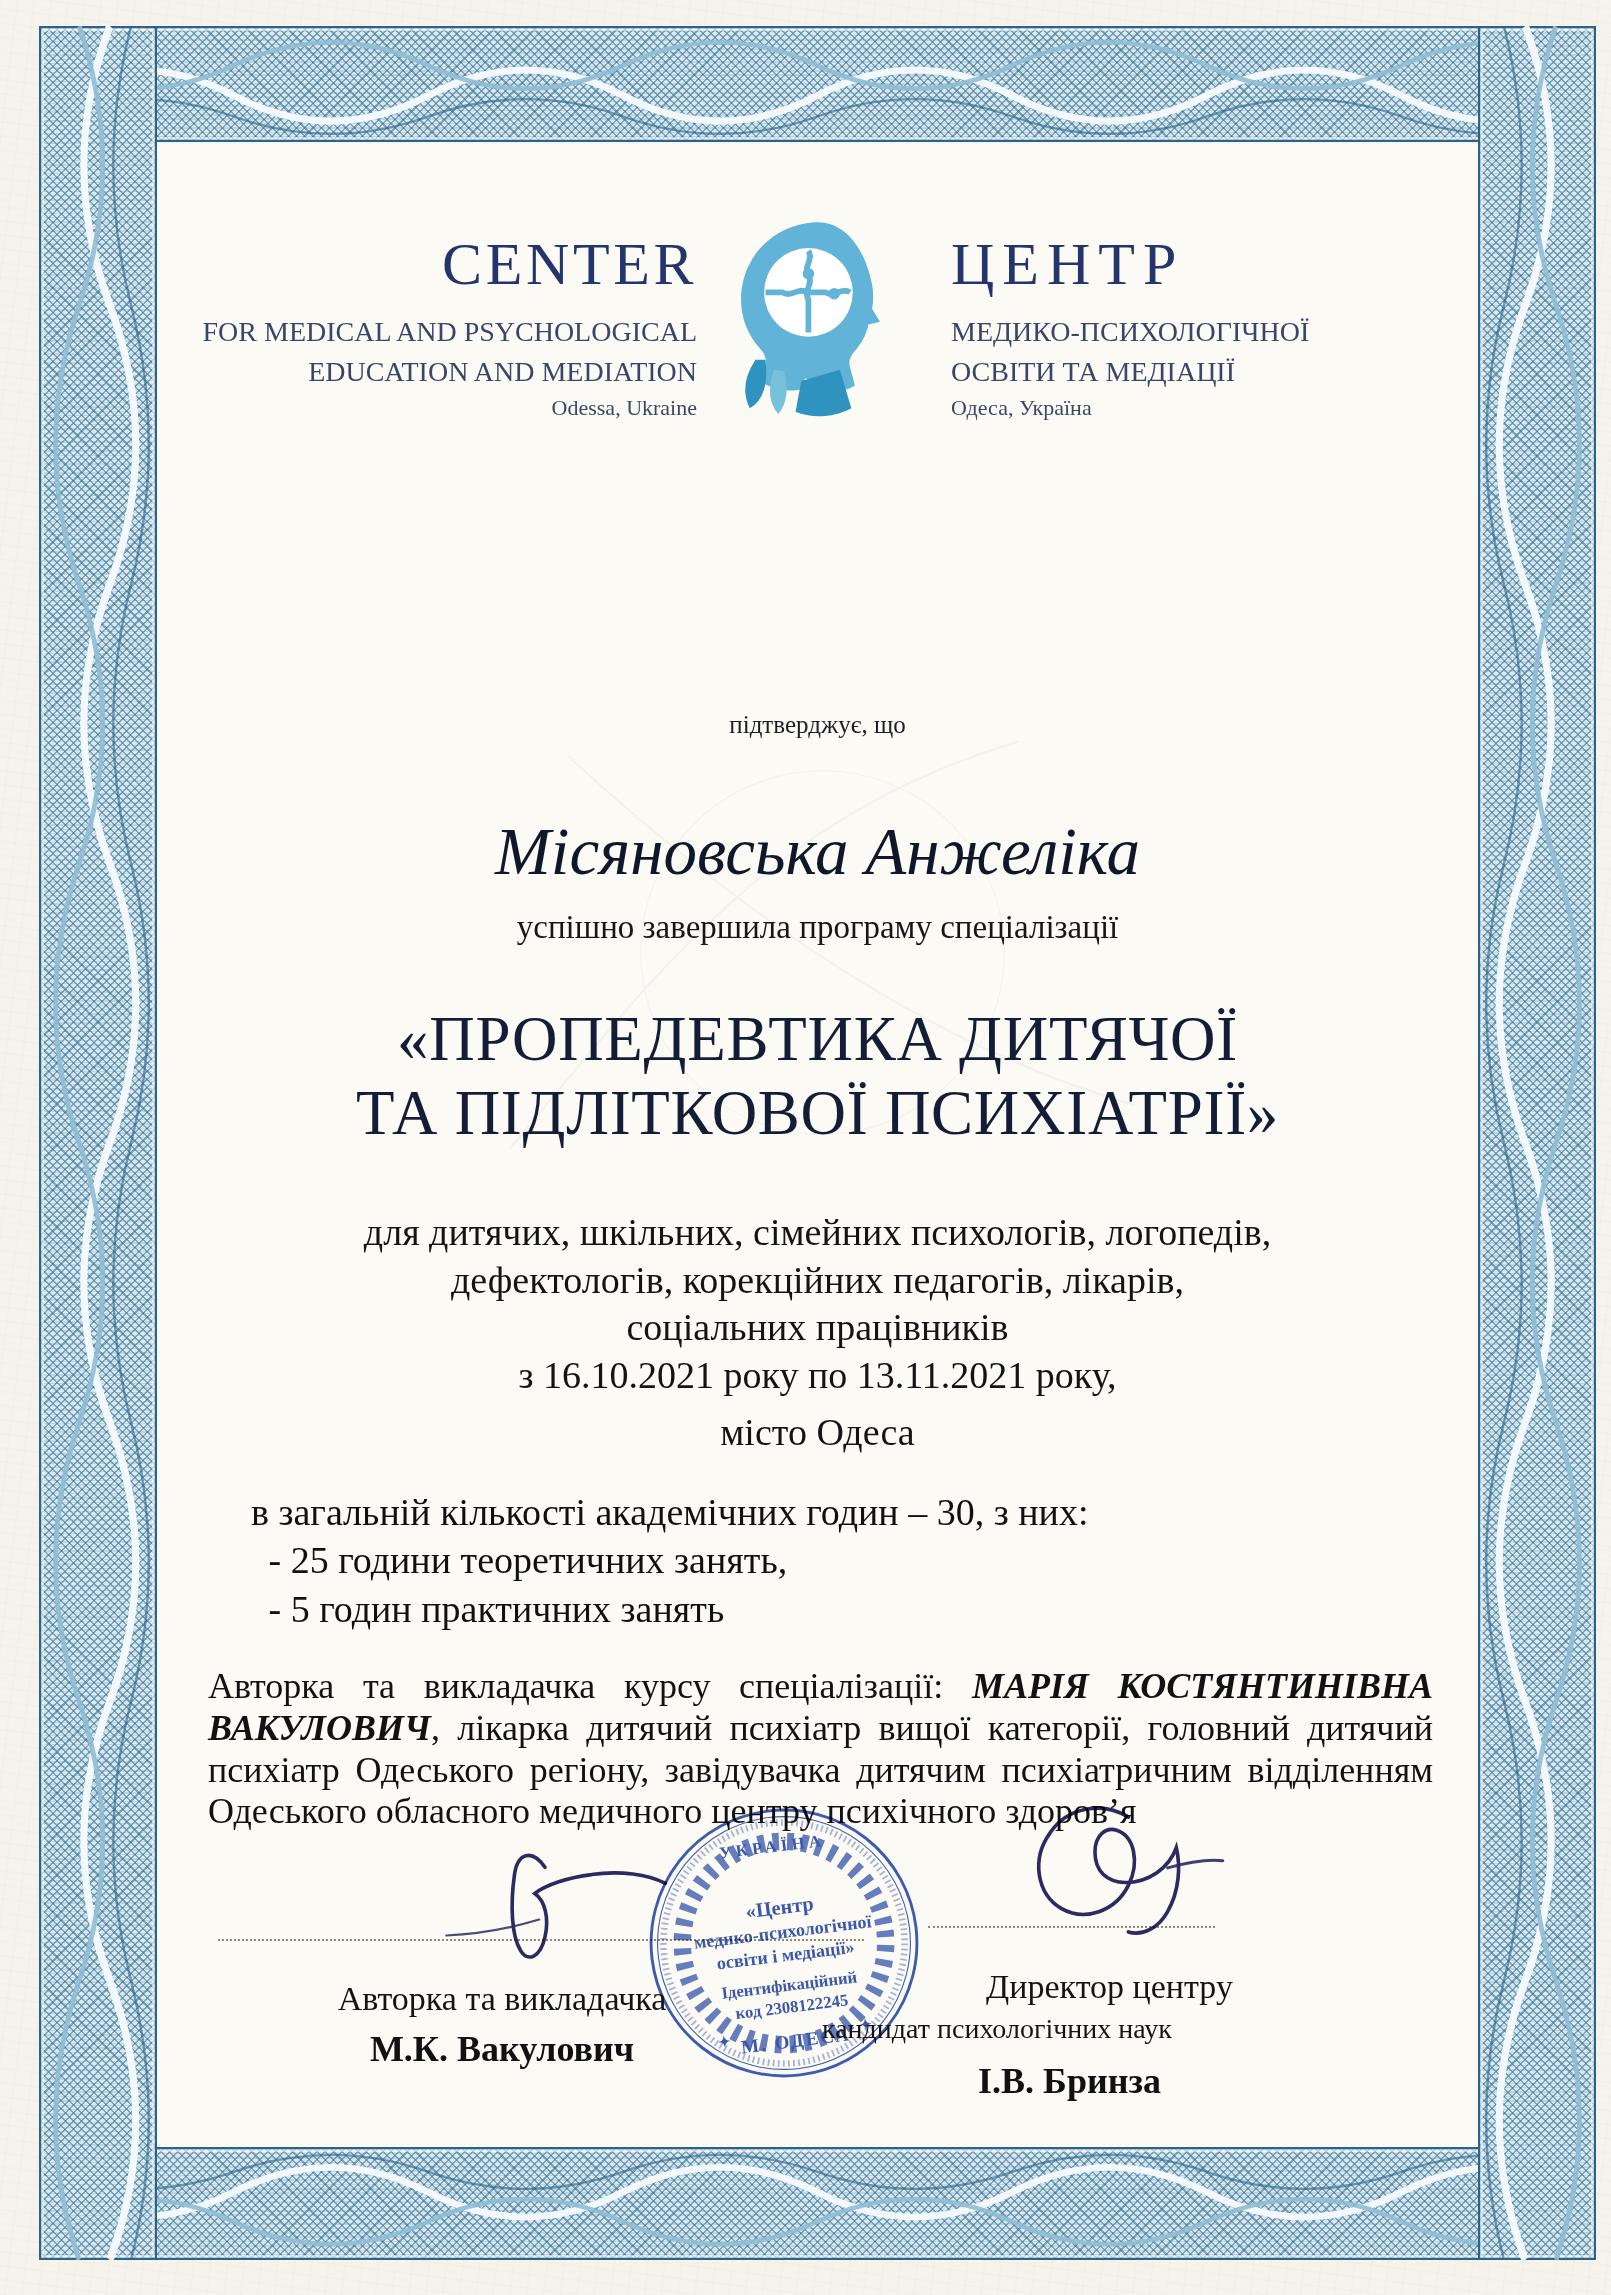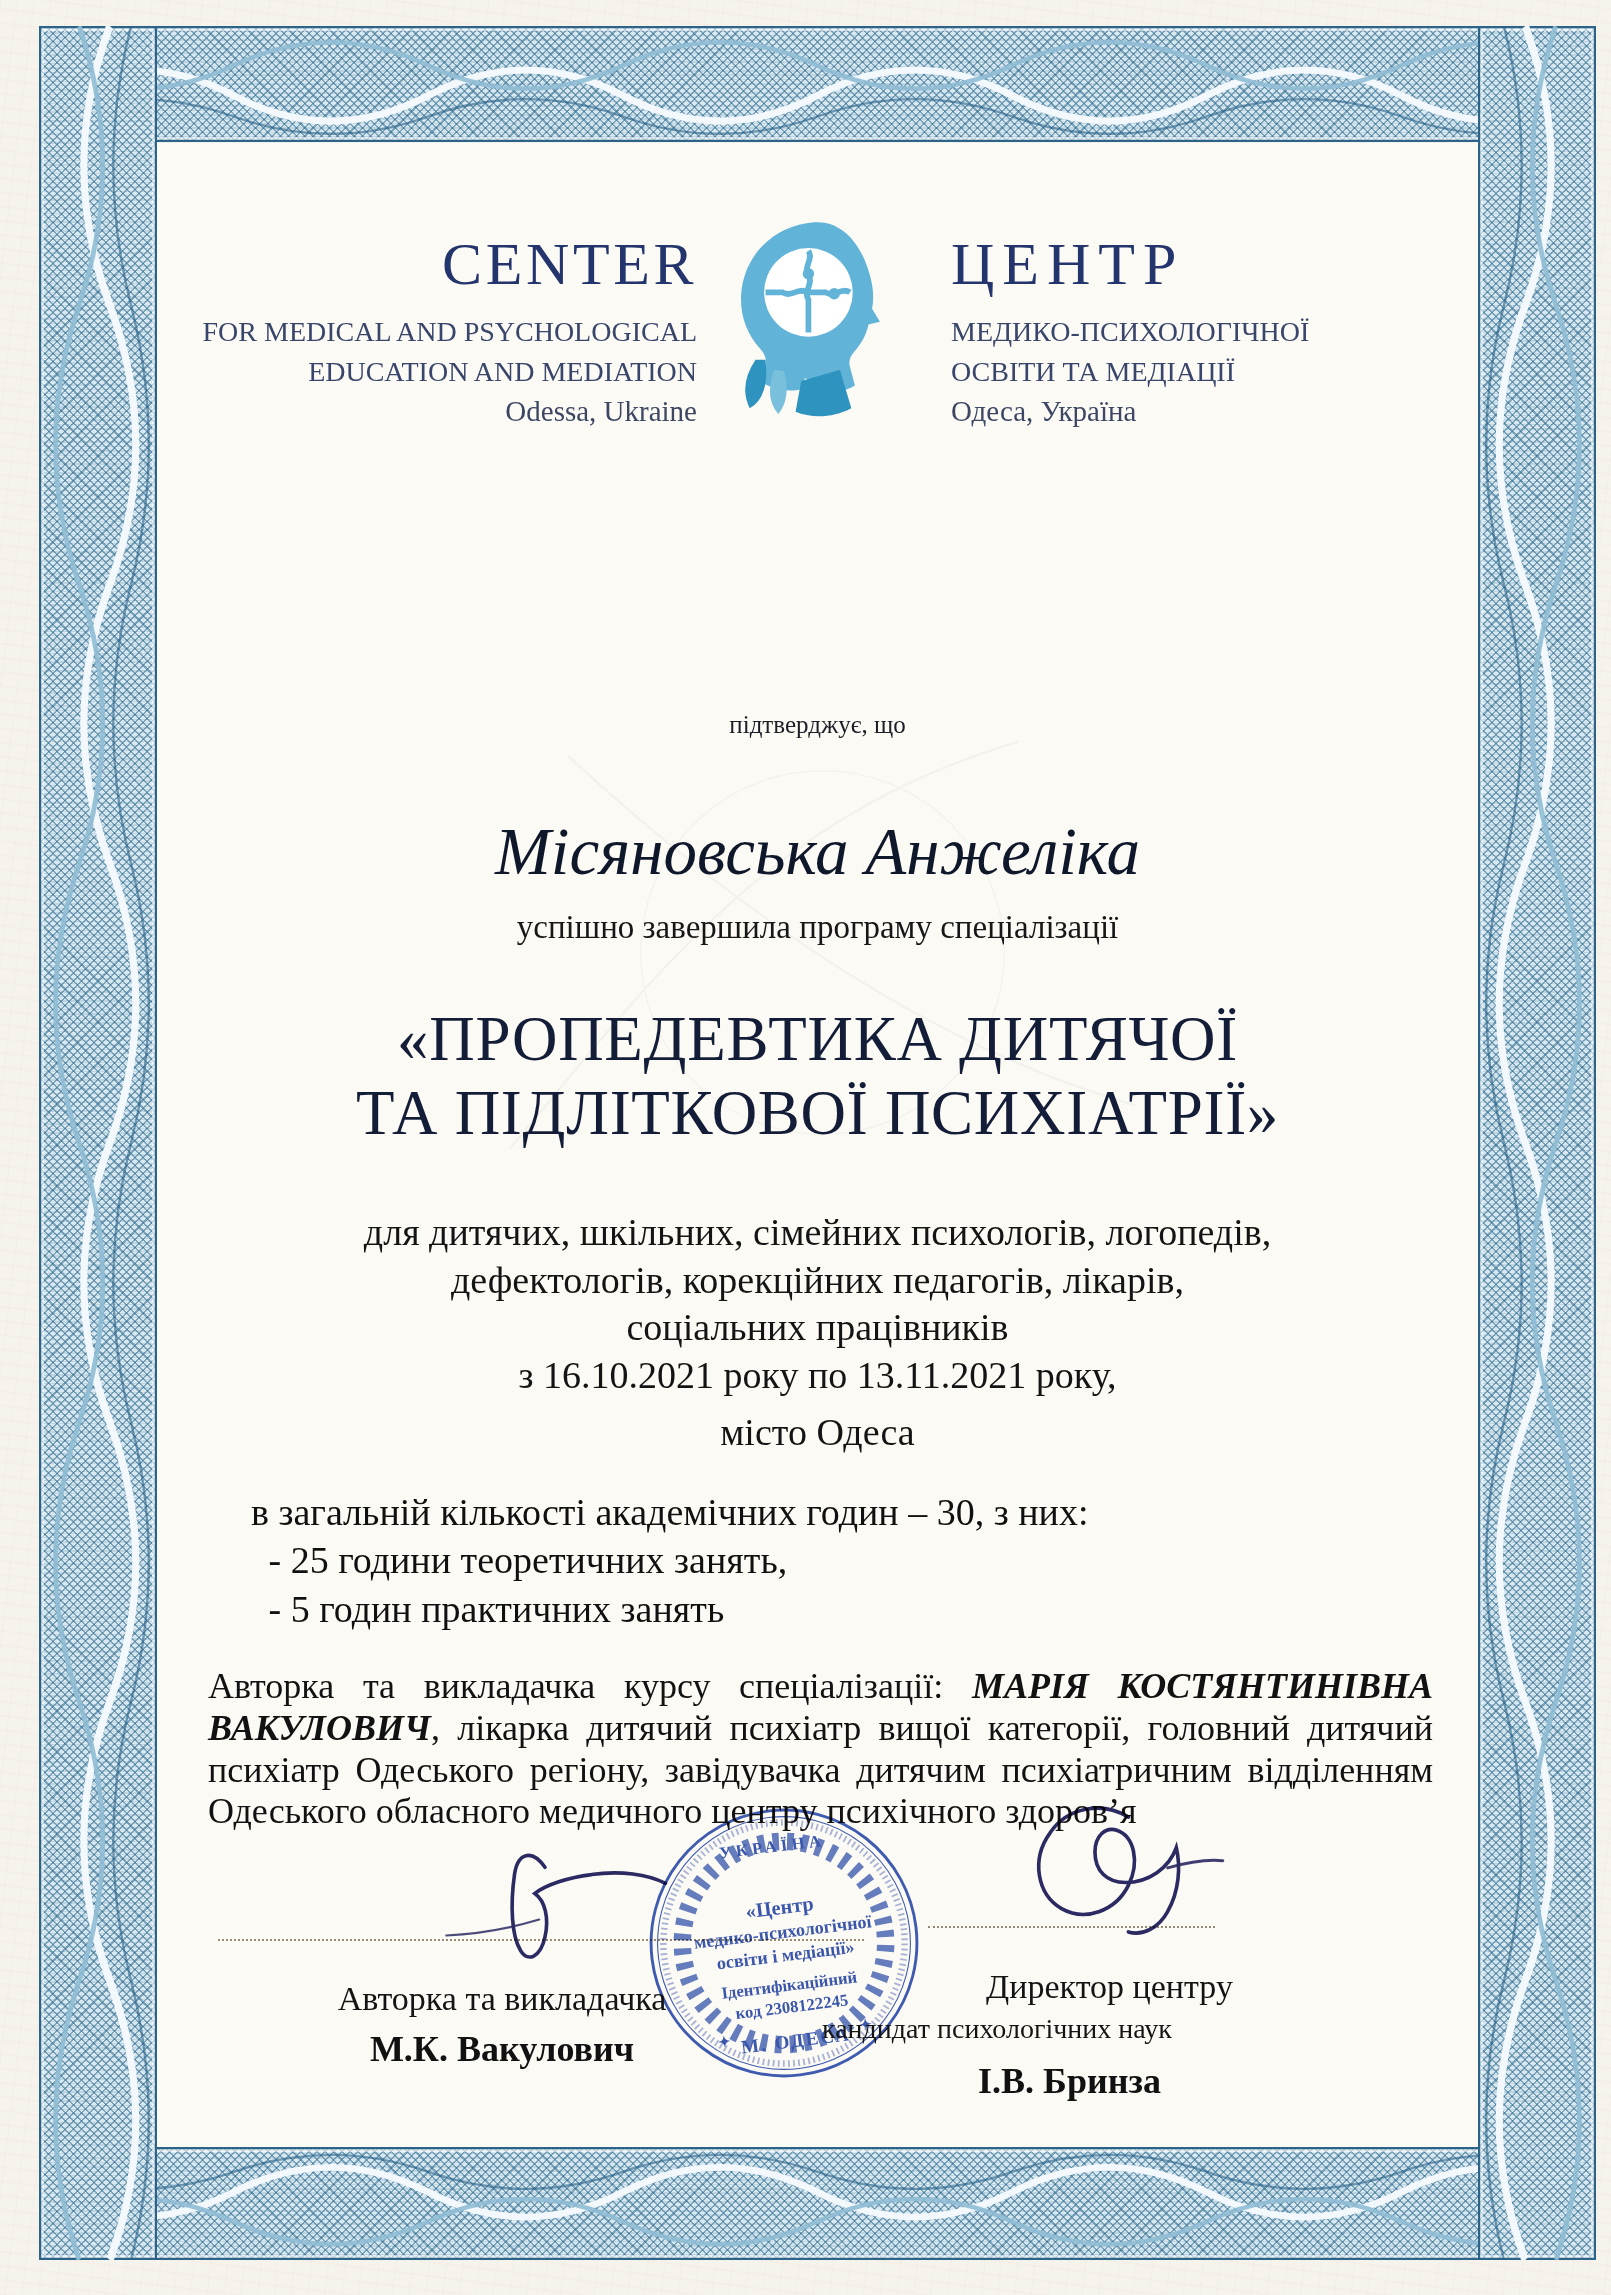--- a/index.html
+++ b/index.html
@@ -40,21 +40,21 @@
   
   .abs{position:absolute;}
   .center{left:0; right:0; text-align:center;}
 
   .hdr-block{top:234px; line-height:1;}
   #hdr-en{left:157px; width:540px; text-align:right;}
   #hdr-ua{left:951px; width:495px; text-align:left;}
   .hdr-title{font-size:60px; letter-spacing:3.6px; color:#24356e;}
   #hdr-ua .hdr-title{letter-spacing:8px;}
   .hdr-sub{font-size:28px; line-height:1.45; color:#39456a; margin-top:17.5px;}
-  .hdr-city{font-size:29px; color:#3d4763; margin-top:4.4px;}
+  .hdr-city{font-size:22px; color:#3d4763; margin-top:4.4px;}
 
   #cert-title{top:601px; font-size:90px; letter-spacing:2.2px; color:#1c2a5a;}
   #confirms{top:711px; font-size:25px; color:#1c1d26;}
   #name{top:813px; font-size:67px; font-style:italic; color:#0f172a;}
   #completed{top:909px; font-size:33px; color:#171717;}
   #program{top:1002px; font-size:63px; line-height:1.18; letter-spacing:0.7px; color:#141d38;}
   #audience{top:1209px; font-size:38px; line-height:1.25; color:#141414;}
   #audience .city-line{margin-top:10.2px;}
   #hours{left:251px; top:1488px; width:1091px; font-size:38px; line-height:1.27; color:#101010; text-align:left;}
   #hours .indent{padding-left:17.5px;}

